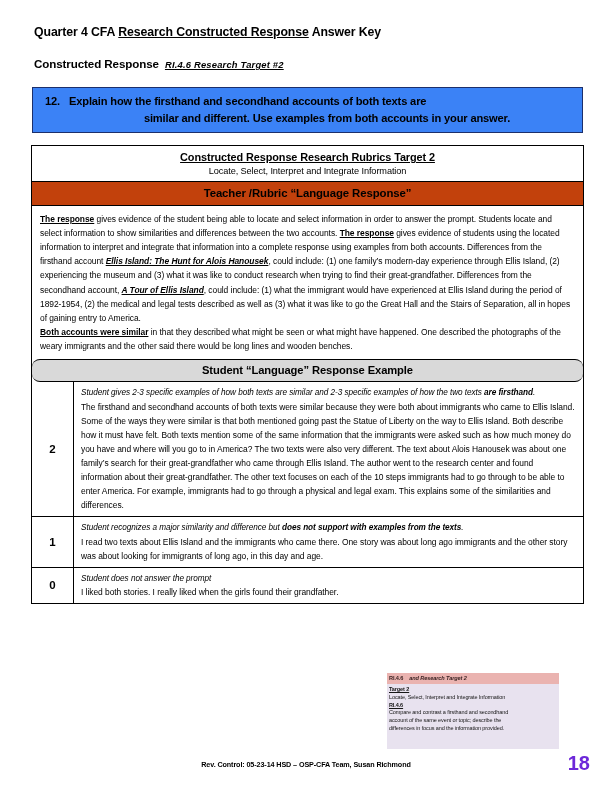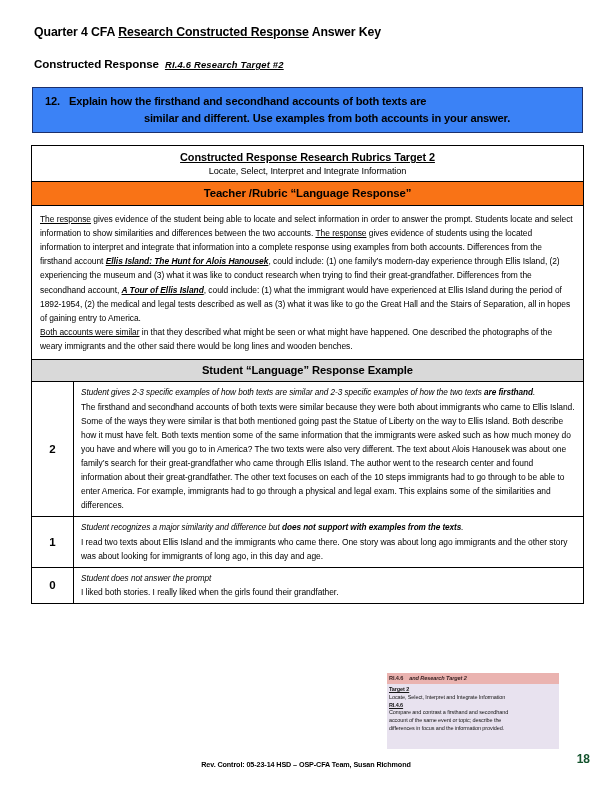--- a/index.html
+++ b/index.html
@@ -72,46 +72,47 @@
     font-size: 10.9px; font-weight: bold;
     text-decoration: underline;
     letter-spacing: -0.1px;
   }
   .row-title .t2 {
     font-size: 9.2px;
     margin-top: 3px;
     letter-spacing: -0.1px;
   }
   .band {
-    background: #f97316;
+    background: #c2410c;
     border-bottom: 1.3px solid #000;
     text-align: center;
     font-size: 11.4px;
     font-weight: bold;
     padding: 5px 0 6px 0;
     letter-spacing: -0.1px;
   }
   .band2 {
     background: #d9d9d9;
     border-top: 1.3px solid #000;
     border-bottom: 1.3px solid #000;
     text-align: center;
     font-size: 11.2px;
     font-weight: bold;
     padding: 4px 0 5px 0;
     letter-spacing: -0.1px;
+    border-radius: 8px;
   }
   .teacher-body {
     padding: 6px 8px 6px 8px;
     font-size: 8.45px;
     line-height: 1.67;
     letter-spacing: -0.05px;
     text-align: left;
   }
-  .teacher-body .ul-b { text-decoration: underline; font-weight: normal; }
+  .teacher-body .ul-b { text-decoration: underline; font-weight: bold; }
   .teacher-body .it-ul-b { font-style: italic; font-weight: bold; text-decoration: underline; }
 
   
   .score-row {
     display: flex;
     border-bottom: 1.3px solid #000;
   }
   .score-row:last-child { border-bottom: none; }
   .score-cell {
     width: 42px;
@@ -173,23 +174,23 @@
     left: 0; top: 760px;
     width: 612px;
     text-align: center;
     font-size: 7.2px;
     font-weight: bold;
     letter-spacing: -0.1px;
   }
   .page-num {
     position: absolute;
     right: 22px; top: 752px;
-    font-size: 12px;
-    font-weight: bold;
-    color: #14532d;
+    font-size: 20px;
+    font-weight: bold;
+    color: #6d28d9;
   }
 </style>
 </head>
 <body>
 
 <div class="page">
 
   <div class="hdr hdr-line1">
     <span>Quarter 4 CFA</span>
     <span class="u">Research Constructed Response</span>

